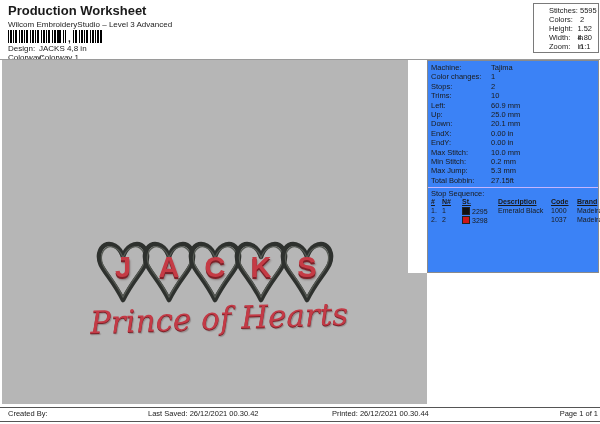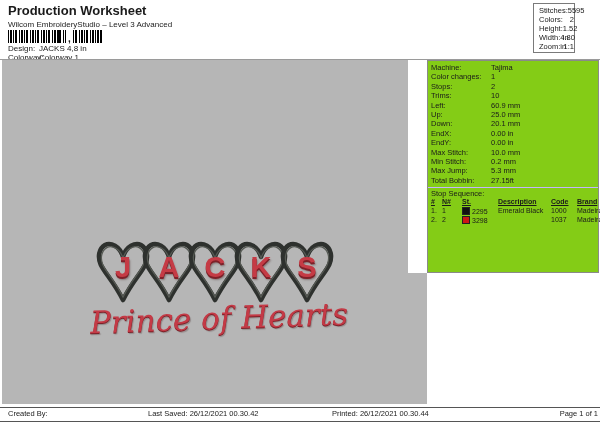--- a/index.html
+++ b/index.html
@@ -16,22 +16,22 @@
   .bars.g1{width:58px;}
   .bars.g2{width:30px;}
   .comma{font-size:10px;font-weight:bold;line-height:9px;margin:0 2px;}
   .meta{position:absolute;left:8px;font-size:8px;display:flex;}
   .meta.design{top:44px;}
   .meta.colorway{top:53px;}
   .meta .lbl{width:31px;}
   .hdr-rule{position:absolute;left:0;right:0;top:59px;border-top:1px solid #9a9a9a;}
 
   
-  .summary-box{position:absolute;left:533px;top:3px;width:42px;height:50px;
-    border:1px solid #7a7a7a;box-sizing:border-box;font-size:7.5px;padding:2px 0 0 5px;background:#fff;}
+  .summary-box{position:absolute;left:533px;top:3px;width:66px;height:50px;
+    border:1px solid #7a7a7a;box-sizing:border-box;font-size:7.5px;padding:2px 0 0 15px;background:#fff;}
   .srow{display:flex;height:9.1px;line-height:9.1px;}
   .srow .lbl{width:31px;}
 
   
   .canvas{position:absolute;left:2px;top:60px;width:425px;height:344px;background:#b6b6b6;}
   .hearts{position:absolute;left:93px;top:178px;display:flex;}
   .heart{width:56px;height:66px;margin-right:-10px;position:relative;}
   .heart svg{display:block;}
   .heart-letter{
     position:absolute;left:0;right:10px;top:13px;text-align:center;
@@ -40,21 +40,21 @@
   }
   .caption{
     position:absolute;left:88px;top:240px;width:250px;text-align:center;white-space:nowrap;
     font-family:"DejaVu Serif",serif;font-style:italic;font-size:31px;color:#c43a46;
     transform:rotate(-2deg);text-shadow:0 1px 0 #7e2028,1px 2px 1px rgba(40,0,0,.25);
   }
 
   
   .panel-bg{position:absolute;left:408px;top:60px;width:192px;height:213px;background:#fff;}
   .machine-box{position:absolute;left:427px;top:60px;width:172px;height:213px;
-    border:1px solid #8a8a8a;box-sizing:border-box;background:#84cc16;font-size:7.5px;padding:2px 0 0 3px;}
+    border:1px solid #8a8a8a;box-sizing:border-box;background:#3b82f6;font-size:7.5px;padding:2px 0 0 3px;}
   .mrow{display:flex;height:9.4px;line-height:9.4px;}
   .mrow .lbl{width:60px;}
   .stopseq{border-top:1px solid #c4b5fd;margin:2px 0 0 -3px;padding-left:3px;}
   .stop-title{height:9px;line-height:9px;margin-top:1px;}
   .stop-grid{display:grid;grid-template-columns:11px 20px 36px 53px 26px auto;font-size:7px;line-height:8.6px;}
   .stop-grid .hcell{font-weight:bold;text-decoration:underline;}
   .swatch{display:inline-block;width:6px;height:6px;border:1px solid #222;vertical-align:-1px;margin-right:2px;}
   .cell{white-space:nowrap;overflow:visible;}
 
   

